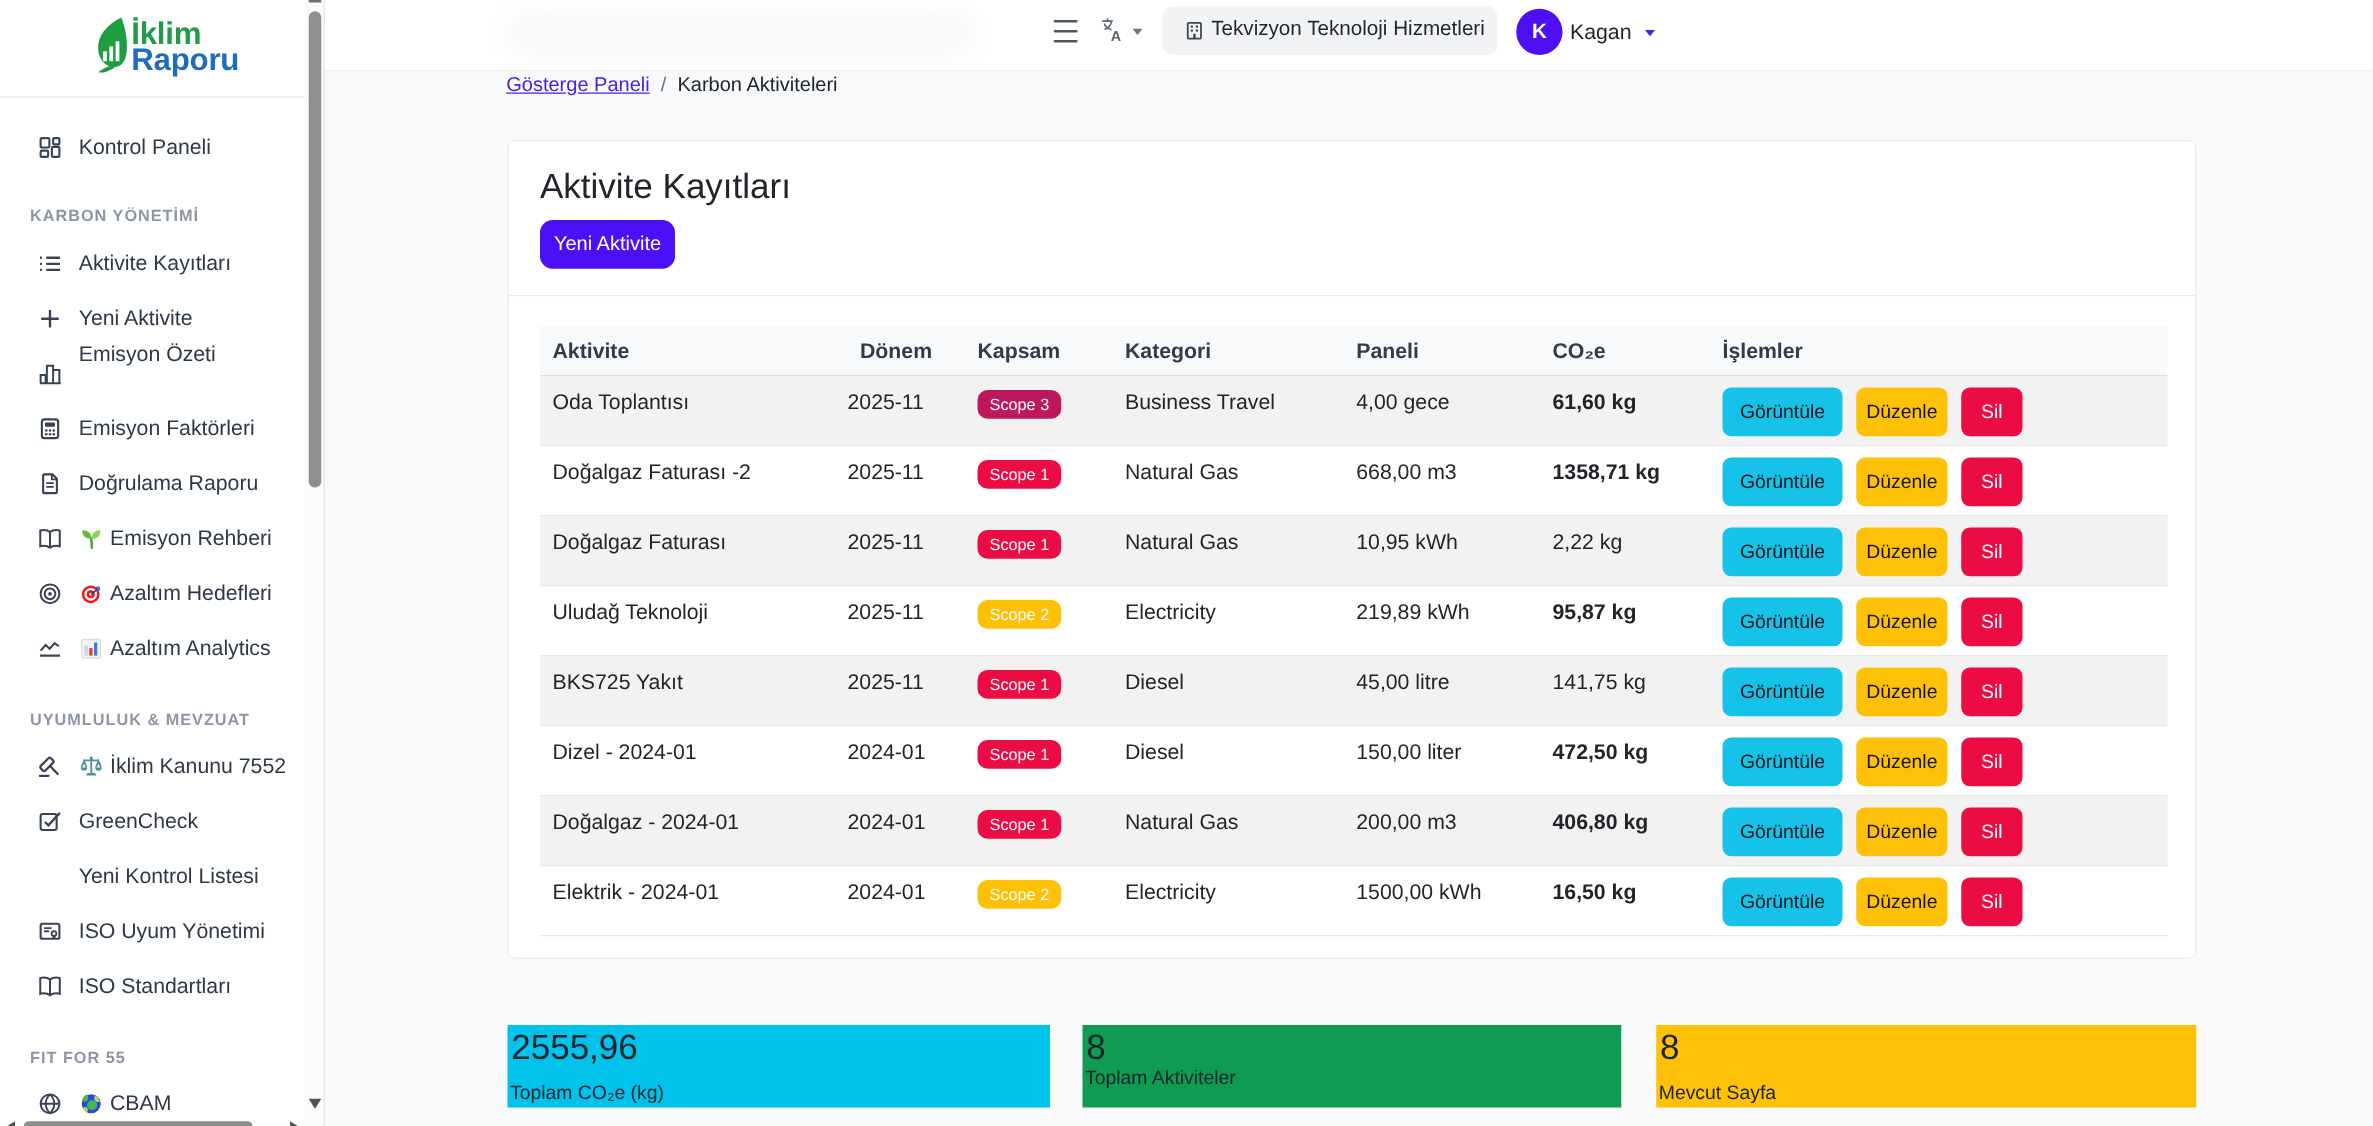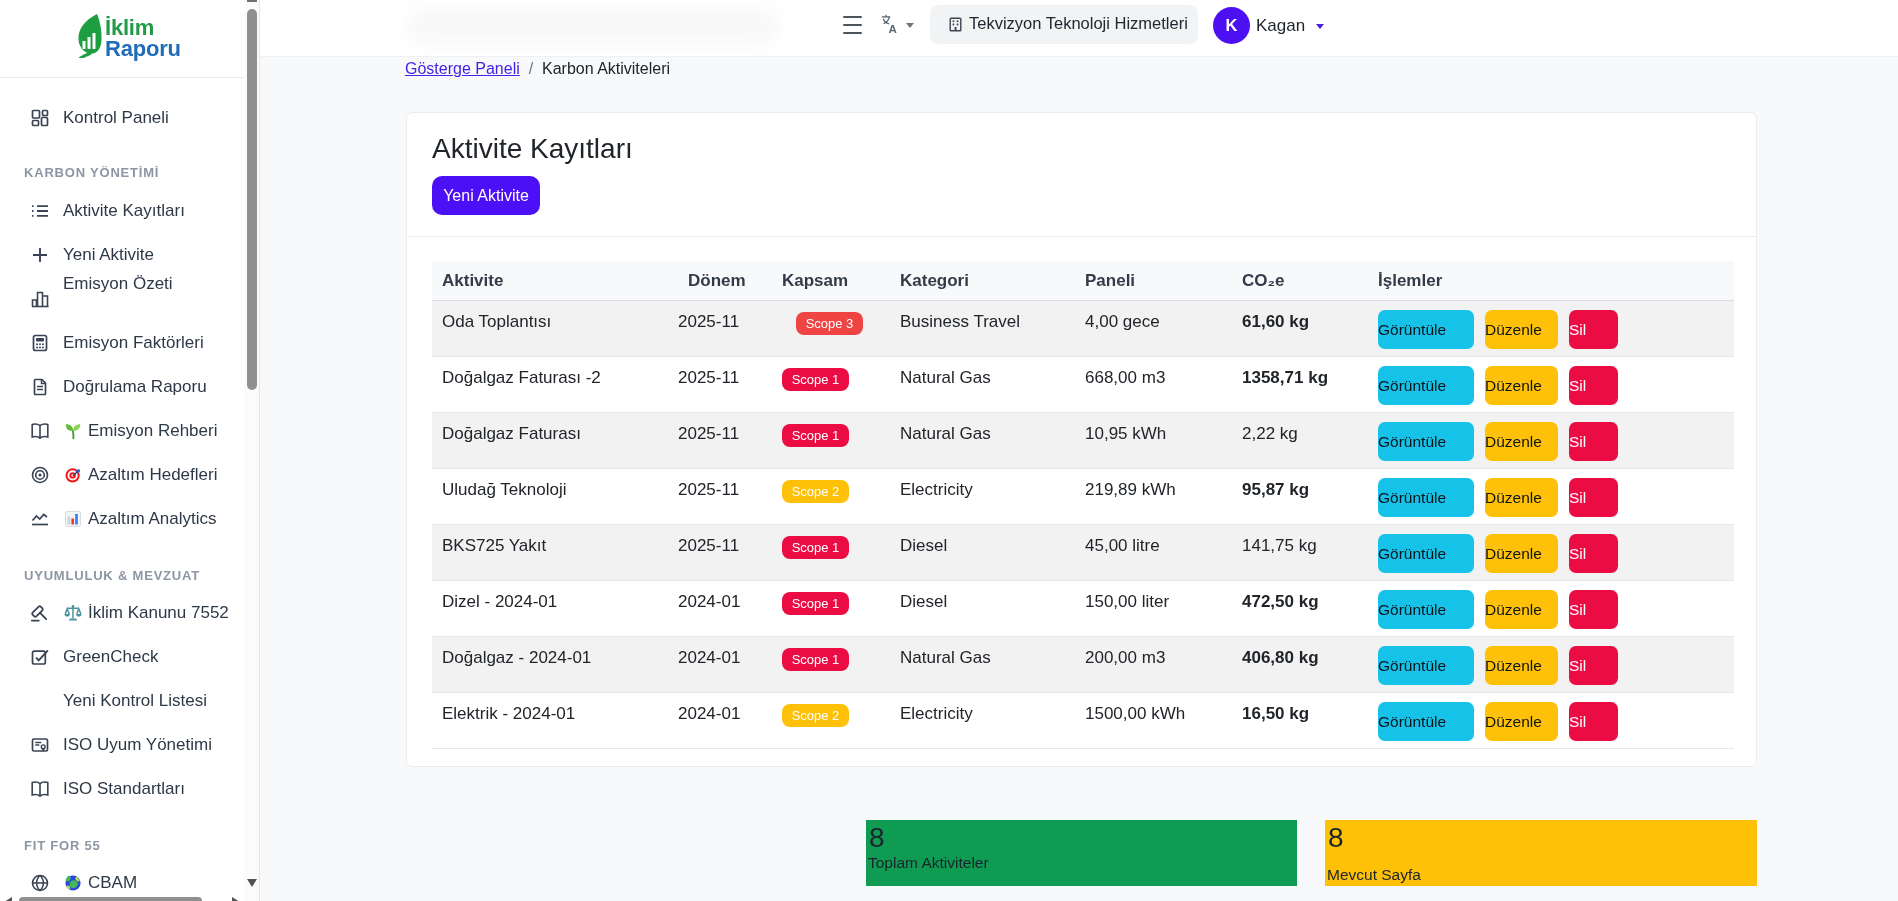--- a/index.html
+++ b/index.html
@@ -29,21 +29,21 @@
 #bcsep{color:#6c757d}
 
 #card{left:406px;top:112px;width:1351px;height:655px;background:#fff;border:1px solid #eaecef;border-radius:6px}
 #cardtitle{left:25px;top:20px;font-size:28px;font-weight:500;color:#212529}
 #newbtn{left:25px;top:63px;width:108px;height:39px;border-radius:10px;background:#4b10f5;color:#fff;font-size:16px;text-align:center;line-height:39px}
 #carddiv{left:0;top:123px;width:1349px;height:1px;background:#e9ecef}
 
 .th{font-size:17px;font-weight:bold;color:#323b47}
 .td{font-size:17px;color:#212529;white-space:nowrap}
 .badge{width:67px;height:23px;border-radius:8px;color:#fff;font-size:13px;text-align:center;line-height:23px}
-.btn{height:39px;border-radius:7px;font-size:15.5px;line-height:39px;white-space:nowrap}
+.btn{height:39px;border-radius:7px;font-size:15.5px;text-align:center;line-height:39px;white-space:nowrap}
 .btn-view{background:#16c2e8;color:#0e1418;width:96px}
 .btn-edit{background:#ffc107;color:#0e1418;width:73px}
 .btn-del{background:#ec0c44;color:#fff;width:49px}
 
 .statnum{font-size:28px;color:#1a242c}
 .statlab{font-size:15.5px;color:#1a242c}
 
 #hthumb{left:19px;top:897px;width:183px;height:9px;background:#8f8f8f;border-radius:4px}
 #hleft{left:4px;top:897px;width:0;height:0;border-top:5px solid transparent;border-bottom:5px solid transparent;border-right:8px solid #4e5357}
 #hright{left:232px;top:897px;width:0;height:0;border-top:5px solid transparent;border-bottom:5px solid transparent;border-left:8px solid #4e5357}
@@ -96,21 +96,21 @@
 <div class="abs th" style="left:493px;top:158px">Kategori</div>
 <div class="abs th" style="left:678px;top:158px">Paneli</div>
 <div class="abs th" style="left:835px;top:158px">CO₂e</div>
 <div class="abs th" style="left:971px;top:158px">İşlemler</div>
 <div class="abs" style="left:25px;top:188px;width:1302px;height:56px;background:#f2f2f2;border-bottom:1px solid #e6e8ea"></div>
 <div class="abs td" style="left:35px;top:199px">Oda Toplantısı</div>
 <div class="abs td" style="left:271px;top:199px">2025-11</div>
 <div class="abs td" style="left:493px;top:199px">Business Travel</div>
 <div class="abs td" style="left:678px;top:199px">4,00 gece</div>
 <div class="abs td" style="left:835px;top:199px;font-weight:bold">61,60 kg</div>
-<div class="abs badge" style="left:389px;top:199px;background:#ef4444">Scope 3</div>
+<div class="abs badge" style="left:375px;top:199px;background:#be185d">Scope 3</div>
 <div class="abs btn btn-view" style="left:971px;top:197px">Görüntüle</div>
 <div class="abs btn btn-edit" style="left:1078px;top:197px">Düzenle</div>
 <div class="abs btn btn-del" style="left:1162px;top:197px">Sil</div>
 <div class="abs" style="left:25px;top:244px;width:1302px;height:56px;background:#fff;border-bottom:1px solid #e6e8ea"></div>
 <div class="abs td" style="left:35px;top:255px">Doğalgaz Faturası -2</div>
 <div class="abs td" style="left:271px;top:255px">2025-11</div>
 <div class="abs td" style="left:493px;top:255px">Natural Gas</div>
 <div class="abs td" style="left:678px;top:255px">668,00 m3</div>
 <div class="abs td" style="left:835px;top:255px;font-weight:bold">1358,71 kg</div>
 <div class="abs badge" style="left:375px;top:255px;background:#ec0c44">Scope 1</div>
@@ -172,40 +172,44 @@
 <div class="abs td" style="left:271px;top:591px">2024-01</div>
 <div class="abs td" style="left:493px;top:591px">Electricity</div>
 <div class="abs td" style="left:678px;top:591px">1500,00 kWh</div>
 <div class="abs td" style="left:835px;top:591px;font-weight:bold">16,50 kg</div>
 <div class="abs badge" style="left:375px;top:591px;background:#ffc107">Scope 2</div>
 <div class="abs btn btn-view" style="left:971px;top:589px">Görüntüle</div>
 <div class="abs btn btn-edit" style="left:1078px;top:589px">Düzenle</div>
 <div class="abs btn btn-del" style="left:1162px;top:589px">Sil</div>
 </div>
 
+<div class="abs" style="left:406px;top:820px;width:434px;height:66px;background:#00c2ea">
+      <div class="abs statnum" style="left:3px;top:2px">2555,96</div>
+      <div class="abs statlab" style="left:2px;top:46px">Toplam CO₂e (kg)</div>
+    </div>
 <div class="abs" style="left:866px;top:820px;width:431px;height:66px;background:#0f9c52">
       <div class="abs statnum" style="left:3px;top:2px">8</div>
       <div class="abs statlab" style="left:2px;top:34px">Toplam Aktiviteler</div>
     </div>
 <div class="abs" style="left:1325px;top:820px;width:432px;height:66px;background:#ffc107">
       <div class="abs statnum" style="left:3px;top:2px">8</div>
       <div class="abs statlab" style="left:2px;top:46px">Mevcut Sayfa</div>
     </div>
 
 <div class="abs" id="sidebar">
   <div class="abs" style="left:77px;top:14px"><svg width="26" height="44" viewBox="0 0 26 44" fill="none">
           <path d="M20 0C8 6 1 15 1.5 25c.3 8 5 13.5 11.5 14.5 6 .8 11-3.5 11.5-13.5C25 17 23 7 20 0Z" fill="#1d9e41"></path>
           <path d="M13 39.5C9 41 6 42.5 3.5 44" stroke="#1d9e41" stroke-width="3" stroke-linecap="round"></path>
           <g fill="#fff">
             <rect x="5.5" y="27" width="3" height="8" rx="0.4"></rect>
             <rect x="10.5" y="23" width="3" height="12" rx="0.4"></rect>
             <rect x="15.5" y="19" width="3" height="16" rx="0.4"></rect>
           </g>
         </svg></div>
-  <div class="abs" style="left:105px;top:17px;font-size:22px;font-weight:bold;color:#229a47;line-height:21px;letter-spacing:-.2px">İklim<br><span style="color:#1f6cb8">Raporu</span></div>
+  <div class="abs" style="left:105px;top:17px;font-size:25px;font-weight:bold;color:#229a47;line-height:21px;letter-spacing:-.2px">İklim<br><span style="color:#1f6cb8">Raporu</span></div>
   <div class="abs" id="logodiv"></div>
 <div class="abs" style="left:31px;top:109px"><svg width="18" height="18" viewBox="0 0 18 18" fill="none">
           <rect x="1.5" y="1.5" width="7" height="7.5" rx="1" stroke="#394353" stroke-width="1.7"></rect>
           <rect x="11.5" y="1.5" width="5" height="5" rx="1" stroke="#394353" stroke-width="1.7"></rect>
           <rect x="1.5" y="11.5" width="6" height="5" rx="1" stroke="#394353" stroke-width="1.7"></rect>
           <rect x="10.5" y="8.5" width="6" height="8" rx="1" stroke="#394353" stroke-width="1.7"></rect>
         </svg></div>
 <div class="abs menuitem" style="left:63px;top:108px">Kontrol Paneli</div>
 <div class="abs menuhead" style="left:24px;top:165px">KARBON YÖNETİMİ</div>
 <div class="abs" style="left:31px;top:202px"><svg width="18" height="18" viewBox="0 0 18 18" fill="none">

